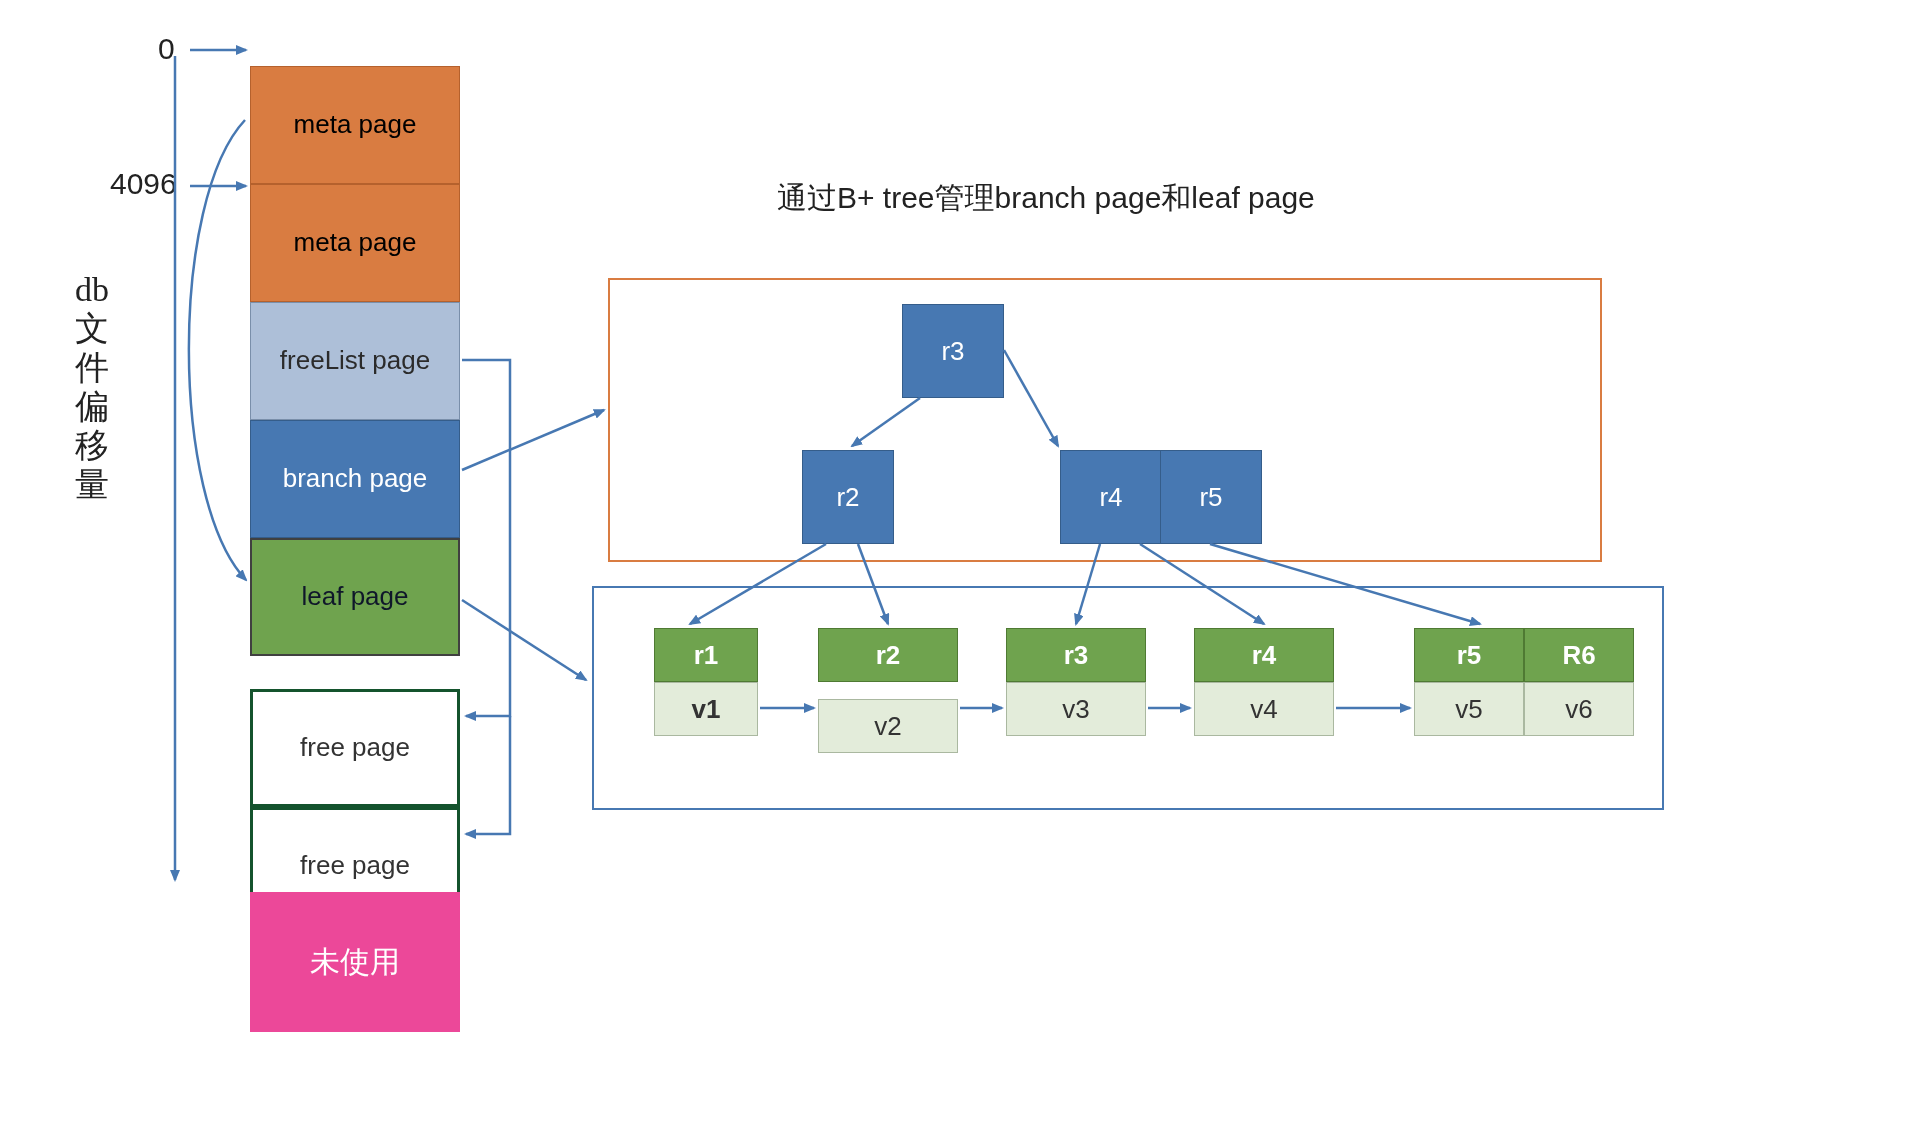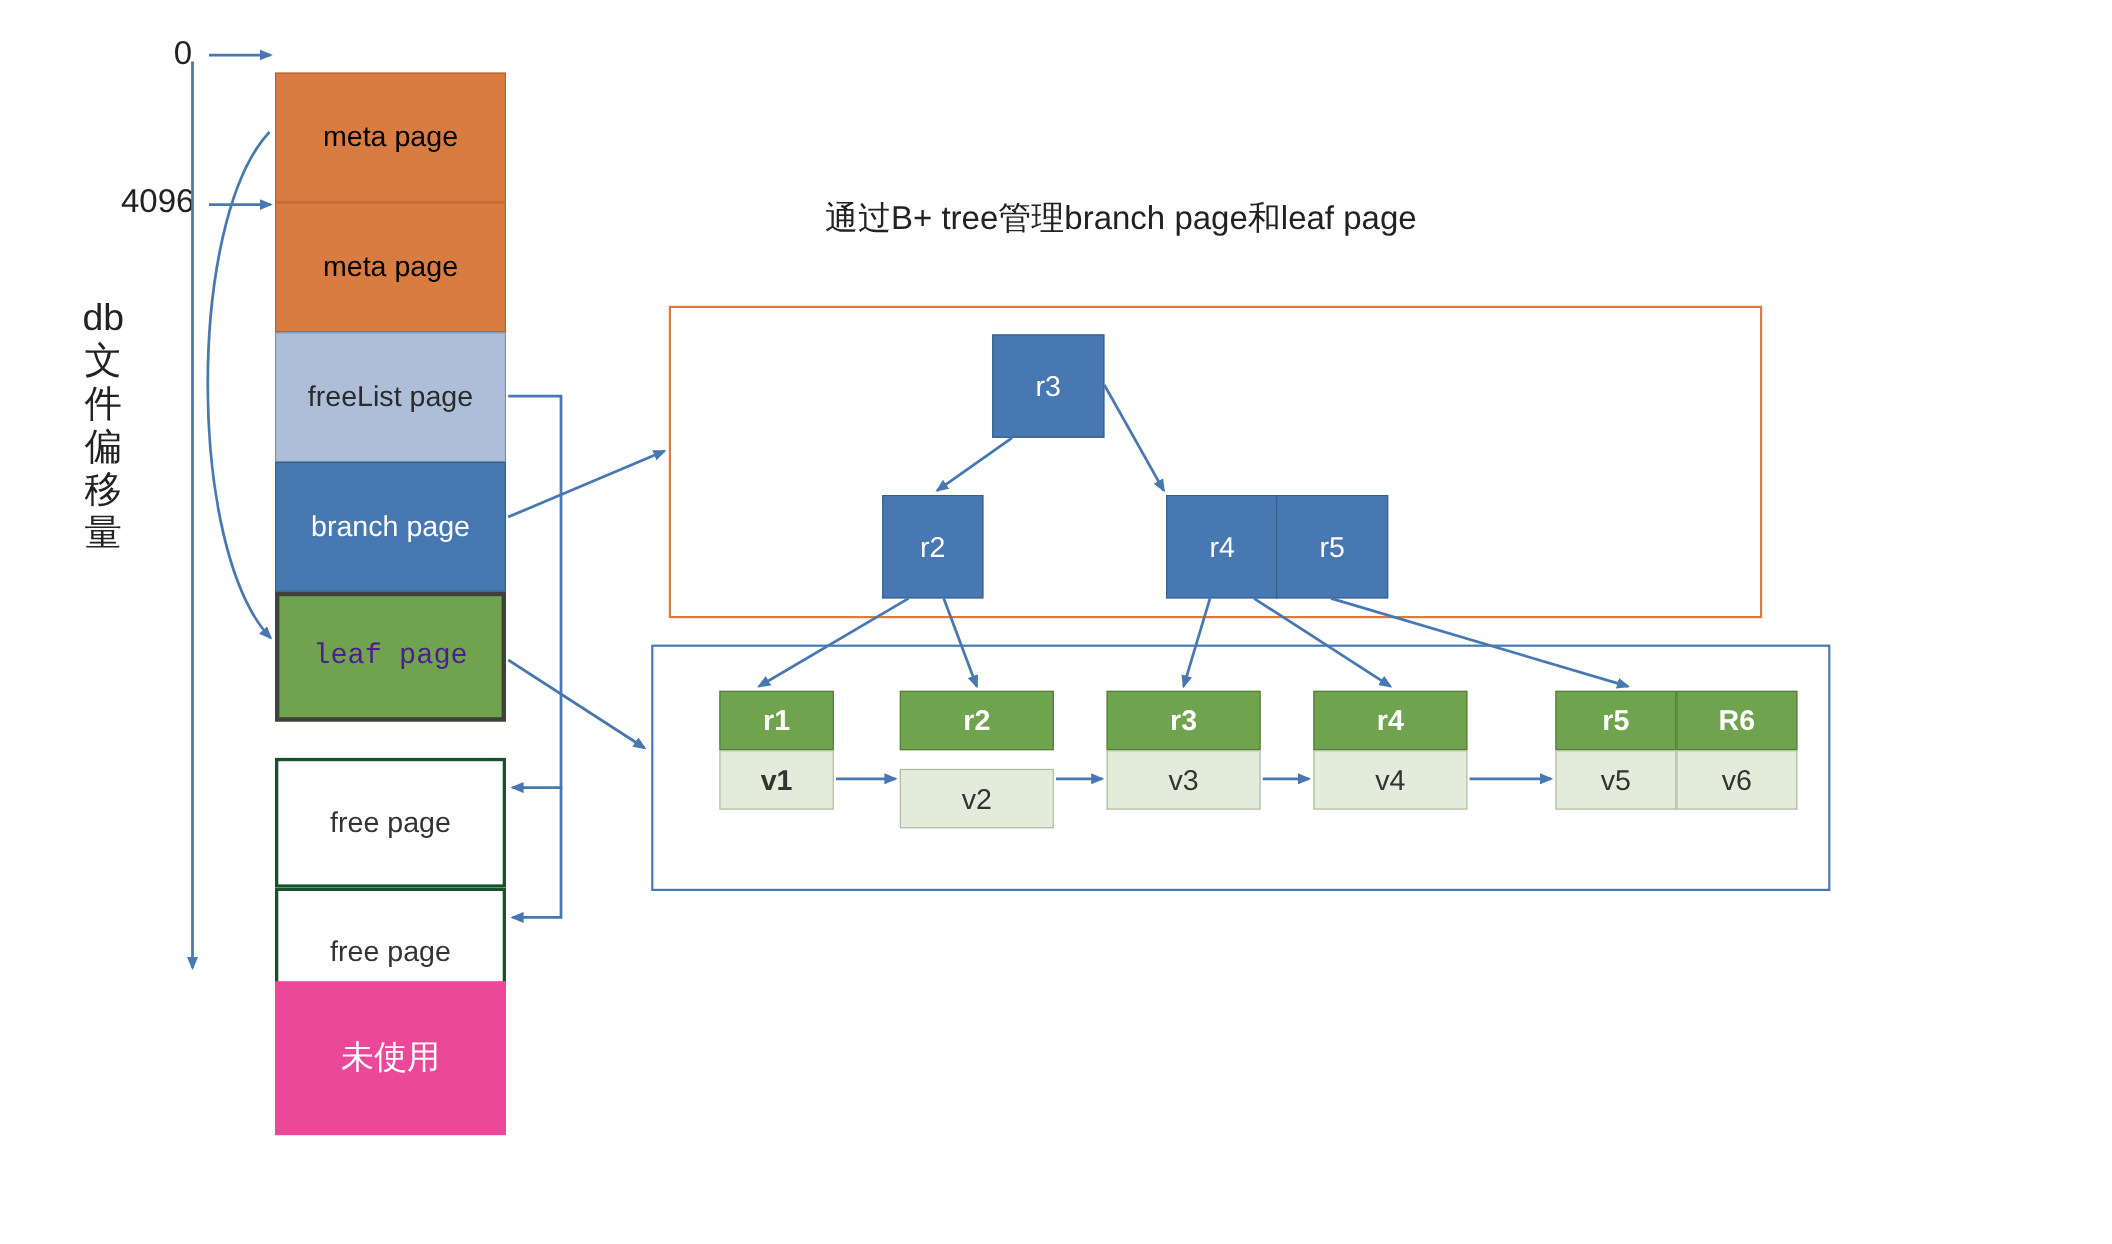--- a/index.html
+++ b/index.html
@@ -17,31 +17,31 @@
     align-items: center;
     justify-content: center;
     font-size: 26px;
     box-sizing: border-box;
     text-align: center;
     line-height: 1.2;
   }
   .orange { background: #d97c41; color: #000000; border: 1px solid #b5612d; }
   .blue-lt { background: #adbfd8; color: #2b2b2b; border: 1px solid #7a8faa; }
   .blue   { background: #4778b2; color: #fff; border: 1px solid #355d8a; }
-  .green  { background: #6fa34e; color: #4c1d95; border: 4px solid #404040; font-family: Liberation Mono, monospace; }
+  .green  { background: #6fa34e; color: #0f172a; border: 2px solid #404040; }
   .white  { background: #ffffff; color: #333; border: 3px solid #14532d; margin-top: 33px; }
   .black  { background: #ec4899; color: #fff; }
 
   .offset-label { font-size: 30px; color: #222; }
   .vlabel {
     font-size: 34px; color: #222;
     display: flex; flex-direction: column; align-items: center;
     line-height: 1.15;
   }
-  .vlabel span { display: block; }
+  .vlabel span { display: block; font-family: Liberation Serif, serif; }
 
   .title { font-size: 30px; color: #222; }
 
   .branch-frame { border: 2px solid #d97c41; }
   .leaf-frame   { border: 2px solid #4778b2; }
 
   .bnode {
     background: #4778b2; color:#fff; border:1px solid #355d8a;
     display:flex; align-items:center; justify-content:center;
     font-size: 26px;
@@ -75,21 +75,21 @@
 
 <div class="abs page-box orange" style="left:250px; top:66px;  width:210px; height:118px;">meta page</div>
 <div class="abs page-box orange" style="left:250px; top:184px; width:210px; height:118px;">meta page</div>
 <div class="abs page-box blue-lt" style="left:250px; top:302px; width:210px; height:118px;">freeList page</div>
 <div class="abs page-box blue" style="left:250px; top:420px; width:210px; height:118px;">branch page</div>
 <div class="abs page-box green" style="left:250px; top:538px; width:210px; height:118px;">leaf page</div>
 <div class="abs page-box white" style="left:250px; top:656px; width:210px; height:118px;">free page</div>
 <div class="abs page-box white" style="left:250px; top:774px; width:210px; height:118px;">free page</div>
 <div class="abs page-box black" style="left:250px; top:892px; width:210px; height:140px; font-size:30px;">未使用</div>
 
-<div class="abs title" style="left:750px; top:178px;">通过B+ tree管理branch page和leaf page</div>
+<div class="abs title" style="left:777px; top:178px;">通过B+ tree管理branch page和leaf page</div>
 
 <div class="abs branch-frame" style="left:608px; top:278px; width:990px; height:280px;"></div>
 
 <div class="abs leaf-frame" style="left:592px; top:586px; width:1068px; height:220px;"></div>
 
 <div class="abs bnode" style="left:902px; top:304px; width:100px; height:92px;">r3</div>
 
 <div class="abs bnode" style="left:802px; top:450px; width:90px; height:92px;">r2</div>
 
 <div class="abs bnode" style="left:1060px; top:450px; width:100px; height:92px;">r4</div>

